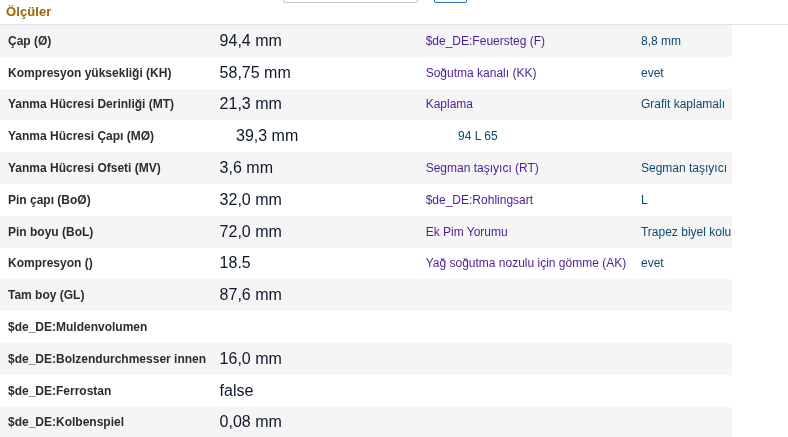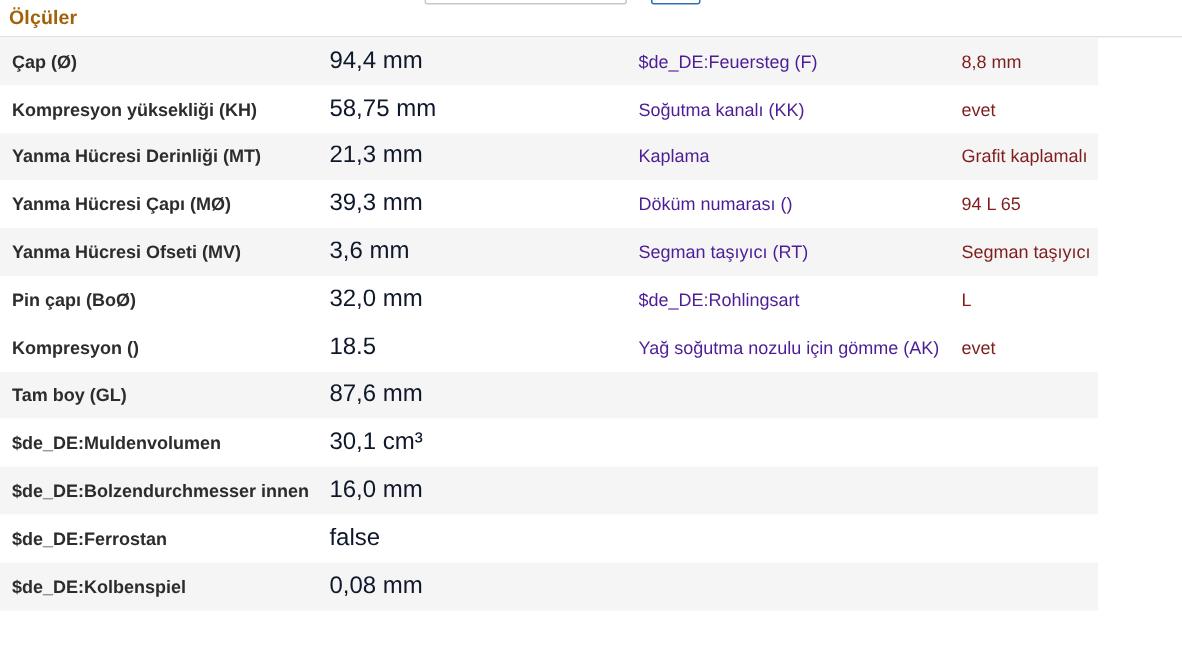--- a/index.html
+++ b/index.html
@@ -96,21 +96,21 @@
     font-size: 16px;
   }
   .c-label2 {
     width: 232px;
     font-weight: normal;
     color: #4c1d95;
     font-size: 12px;
   }
   .c-value2 {
     width: 106px;
-    color: #7f1d1d;
+    color: #0c4a6e;
     font-size: 12px;
   }
 </style>
 </head>
 <body>
 
 <div class="page">
 
   <div class="top-strip">
     <div class="top-box a"></div>
@@ -139,56 +139,60 @@
     <div class="row odd">
       <div class="cell c-label">Yanma Hücresi Derinliği (MT)</div>
       <div class="cell c-value">21,3 mm</div>
       <div class="cell c-label2">Kaplama</div>
       <div class="cell c-value2">Grafit kaplamalı</div>
     </div>
 
     <div class="row even">
       <div class="cell c-label">Yanma Hücresi Çapı (MØ)</div>
       <div class="cell c-value">39,3 mm</div>
-      <div class="cell c-label2">Döküm numarası ()</div>
       <div class="cell c-value2">94 L 65</div>
     </div>
 
     <div class="row odd">
       <div class="cell c-label">Yanma Hücresi Ofseti (MV)</div>
       <div class="cell c-value">3,6 mm</div>
       <div class="cell c-label2">Segman taşıyıcı (RT)</div>
       <div class="cell c-value2">Segman taşıyıcı</div>
     </div>
 
     <div class="row even">
       <div class="cell c-label">Pin çapı (BoØ)</div>
       <div class="cell c-value">32,0 mm</div>
       <div class="cell c-label2">$de_DE:Rohlingsart</div>
       <div class="cell c-value2">L</div>
     </div>
 
+    <div class="row odd">
+      <div class="cell c-label">Pin boyu (BoL)</div>
+      <div class="cell c-value">72,0 mm</div>
+      <div class="cell c-label2">Ek Pim Yorumu</div>
+      <div class="cell c-value2">Trapez biyel kolu</div>
+    </div>
 
     <div class="row even">
       <div class="cell c-label">Kompresyon ()</div>
       <div class="cell c-value">18.5</div>
       <div class="cell c-label2">Yağ soğutma nozulu için gömme (AK)</div>
       <div class="cell c-value2">evet</div>
     </div>
 
     <div class="row odd">
       <div class="cell c-label">Tam boy (GL)</div>
       <div class="cell c-value">87,6 mm</div>
       <div class="cell c-label2"></div>
       <div class="cell c-value2"></div>
     </div>
 
     <div class="row even">
       <div class="cell c-label">$de_DE:Muldenvolumen</div>
-      <div class="cell c-value">30,1 cm³</div>
       <div class="cell c-label2"></div>
       <div class="cell c-value2"></div>
     </div>
 
     <div class="row odd">
       <div class="cell c-label">$de_DE:Bolzendurchmesser innen</div>
       <div class="cell c-value">16,0 mm</div>
       <div class="cell c-label2"></div>
       <div class="cell c-value2"></div>
     </div>

